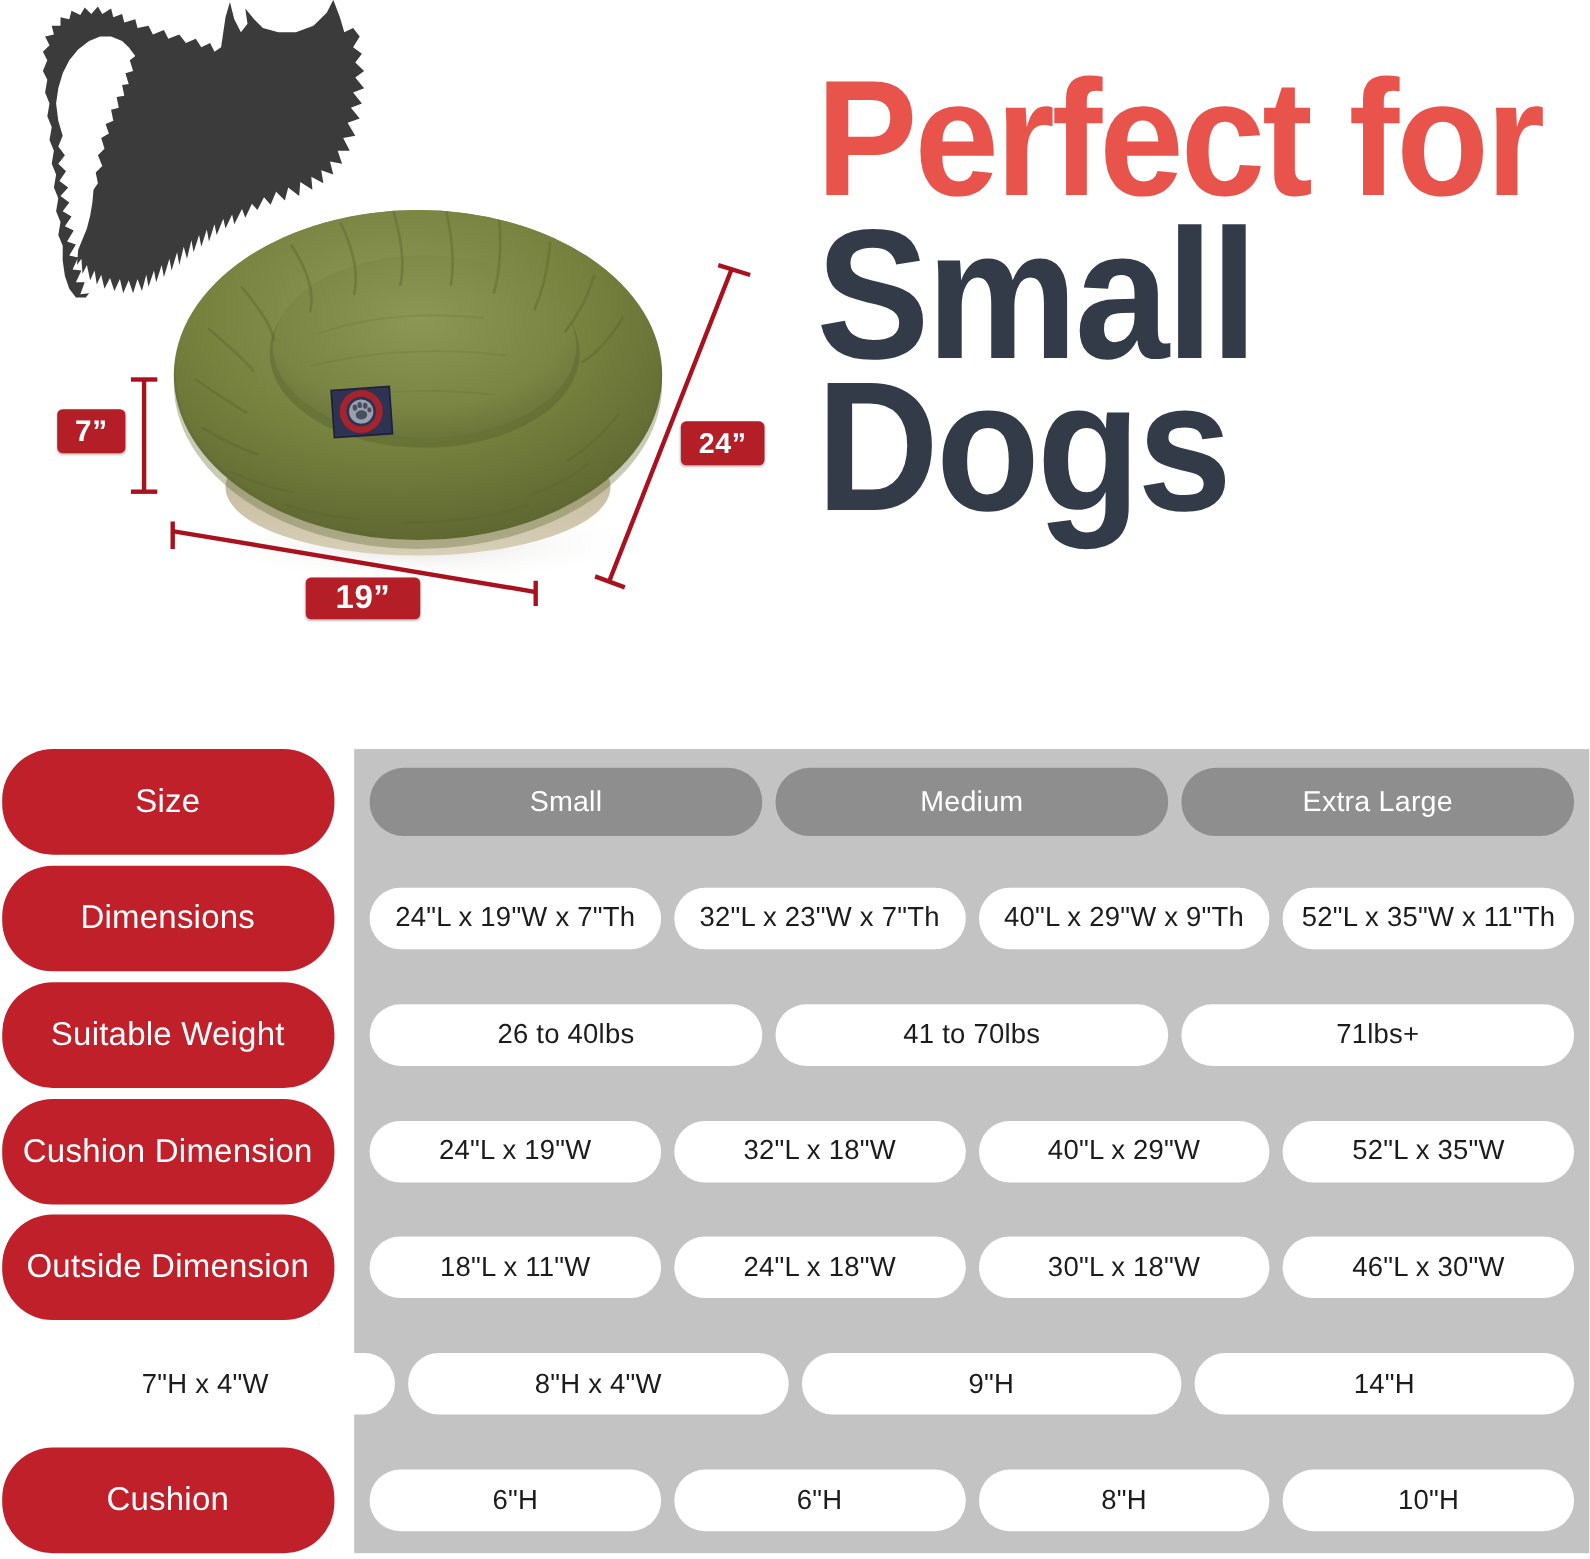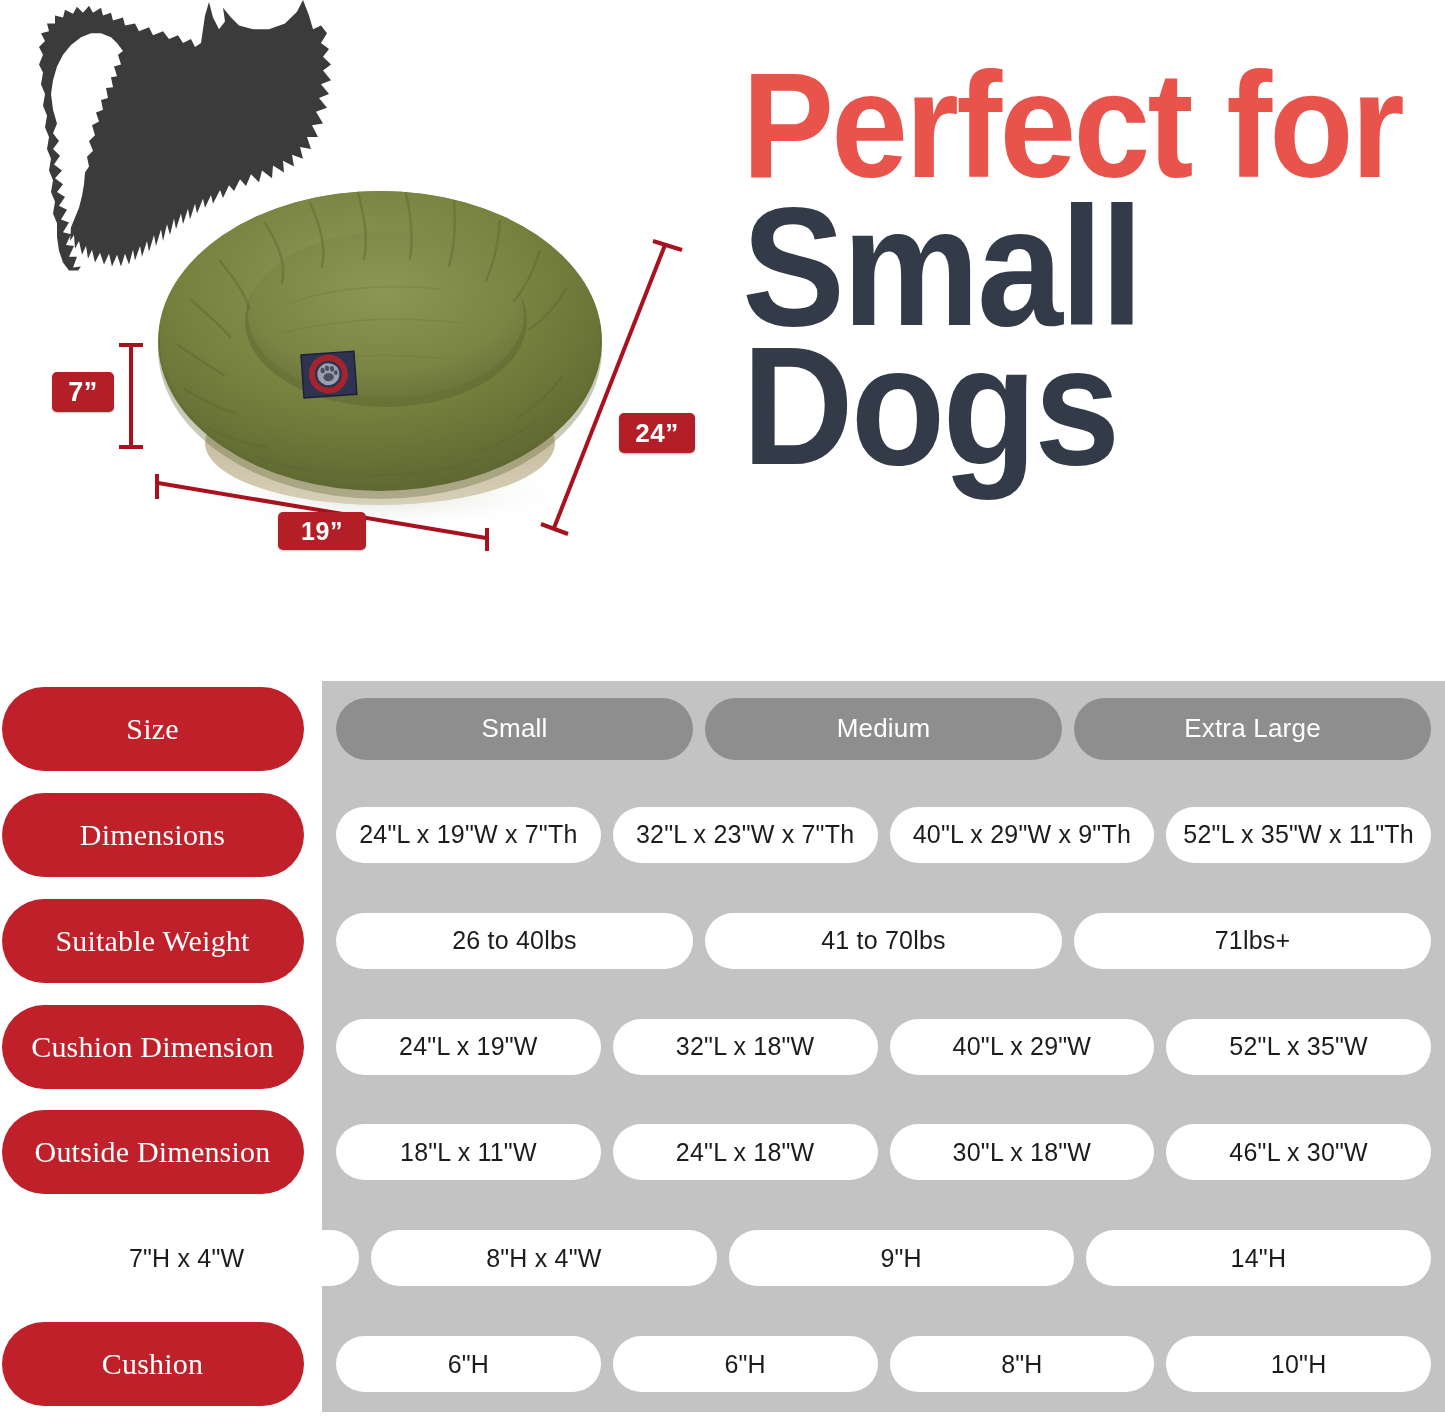--- a/index.html
+++ b/index.html
@@ -57,29 +57,28 @@
     display: flex;
     align-items: center;
     justify-content: center;
   }
   #label-7 {
     left: 52px; top: 372px;
     width: 62px; height: 40px;
     font-size: 27px;
   }
   #label-19 {
-    left: 278px; top: 512px;
-    width: 88px; height: 38px;
-    font-size: 25px;
+    left: 278px; top: 525px;
+    width: 104px; height: 38px;
+    font-size: 30px;
   }
   #label-24 {
     left: 619px; top: 383px;
     width: 76px; height: 40px;
     font-size: 26px;
-    margin-top: 30px;
   }
 
   .meas-svg { position: absolute; left: 0; top: 0; width: 1445px; height: 672px; pointer-events: none; }
 
   
   #headline {
     position: absolute;
     left: 742px;
     top: 52px;
     width: 700px;
@@ -135,29 +134,29 @@
     width: 322px;
     flex: 0 0 322px;
     display: flex;
     align-items: center;
     justify-content: center;
     padding-right: 17px;
     box-sizing: border-box;
   }
   .row-label {
     width: 302px;
-    height: 84px;
+    height: 96px;
     background: #C0202A;
     color: #ffffff;
     border-radius: 46px;
     display: flex;
     align-items: center;
     justify-content: center;
     font-size: 30px;
-    font-family: Liberation Serif, serif;
+    font-family: Liberation Sans, sans-serif;
     letter-spacing: .2px;
     box-sizing: border-box;
     text-align: center;
     line-height: 1;
   }
   .row-values {
     flex: 1 1 auto;
     display: flex;
     align-items: center;
     padding: 0 14px;

